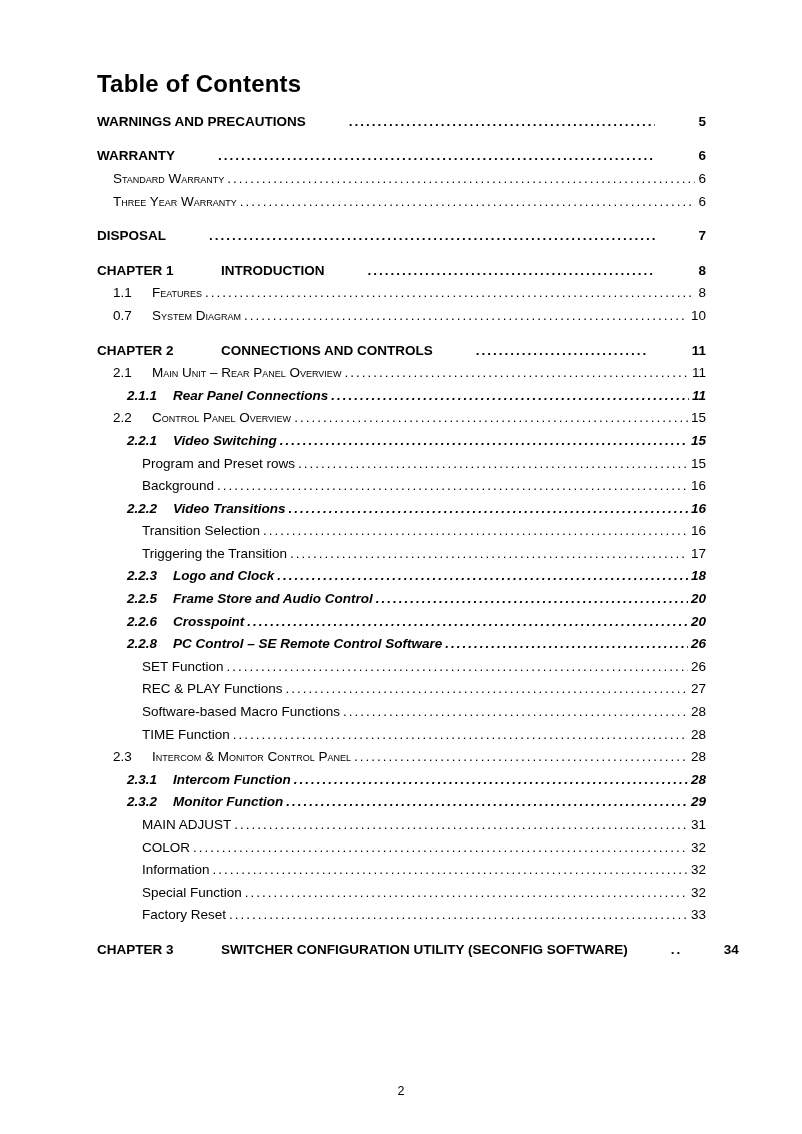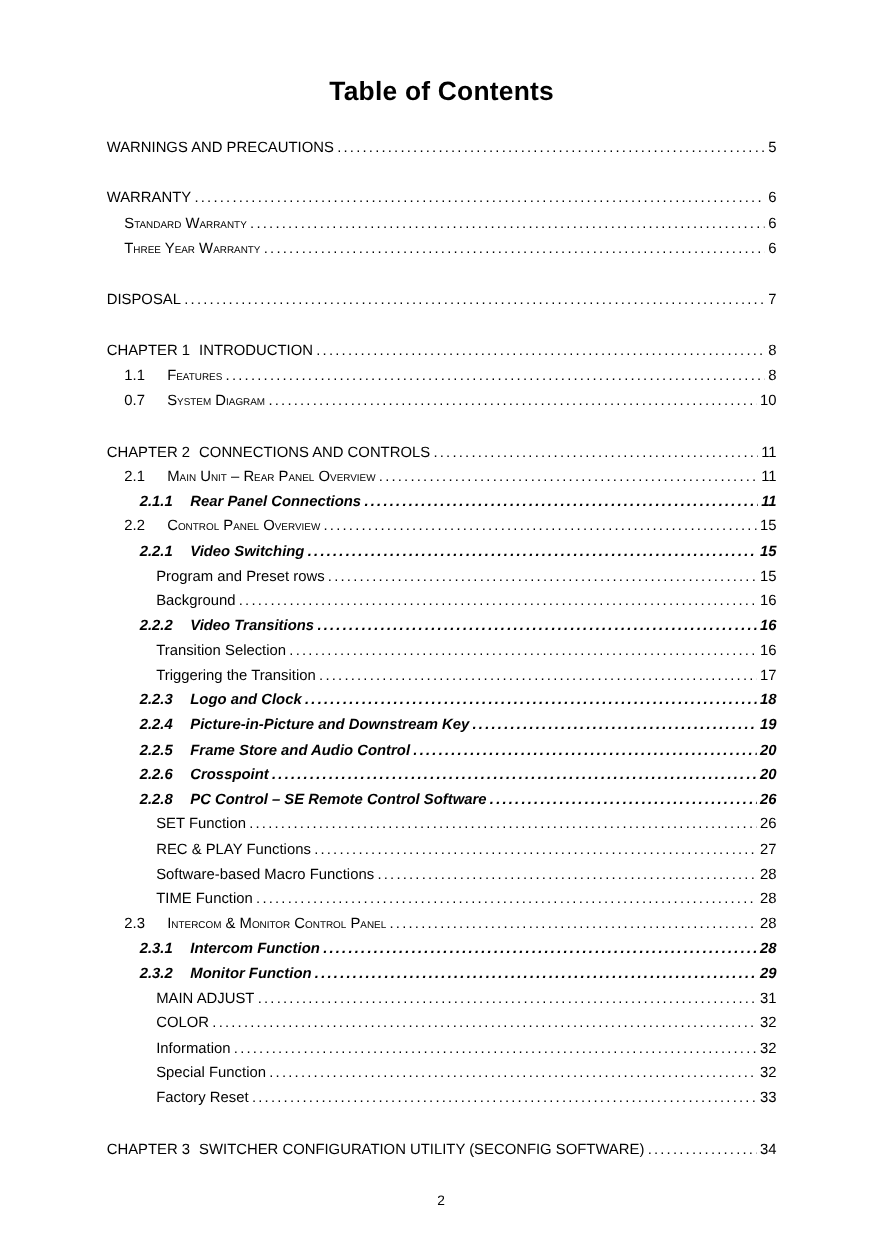--- a/index.html
+++ b/index.html
@@ -13,38 +13,37 @@
     margin: 0 auto;
     background: #ffffff;
     overflow: hidden;
   }
 
   .content {
     padding: 70px 96px 0 97px;
   }
 
   .doc-title {
-    text-align: center;
     font-size: 24px;
     font-weight: 700;
     letter-spacing: 0.2px;
     margin-bottom: 12px;
   }
 
   .toc { width: 100%; }
 
   .row {
     display: flex;
     align-items: baseline;
     font-size: 13.5px;
     line-height: 17px;
     padding: 2.8px 0;
   }
 
-  .row.chapter { font-weight: 400; margin-top: 24px; }
+  .row.chapter { font-weight: 700; margin-top: 12px; gap: 40px; }
   .row.section { font-variant: small-caps; }
   .row.subsection { font-style: italic; }
   .row.plain { }
 
   .lv0 { padding-left: 0; }
   .lv1 { padding-left: 16px; }
   .lv2 { padding-left: 30px; font-weight: bold; }
   .lv3 { padding-left: 45px; }
 
   .num { flex: 0 0 auto; }
@@ -192,26 +191,20 @@
     <span class="leader"></span>
     <span class="pg">17</span>
   </div>
         <div class="row subsection lv2">
     <span class="num">2.2.3</span>
     <span class="label">Logo and Clock</span>
     <span class="leader"></span>
     <span class="pg">18</span>
   </div>
         <div class="row subsection lv2">
-    <span class="num">2.2.4</span>
-    <span class="label">Picture-in-Picture and Downstream Key</span>
-    <span class="leader"></span>
-    <span class="pg">19</span>
-  </div>
-        <div class="row subsection lv2">
     <span class="num">2.2.5</span>
     <span class="label">Frame Store and Audio Control</span>
     <span class="leader"></span>
     <span class="pg">20</span>
   </div>
         <div class="row subsection lv2">
     <span class="num">2.2.6</span>
     <span class="label">Crosspoint</span>
     <span class="leader"></span>
     <span class="pg">20</span>

